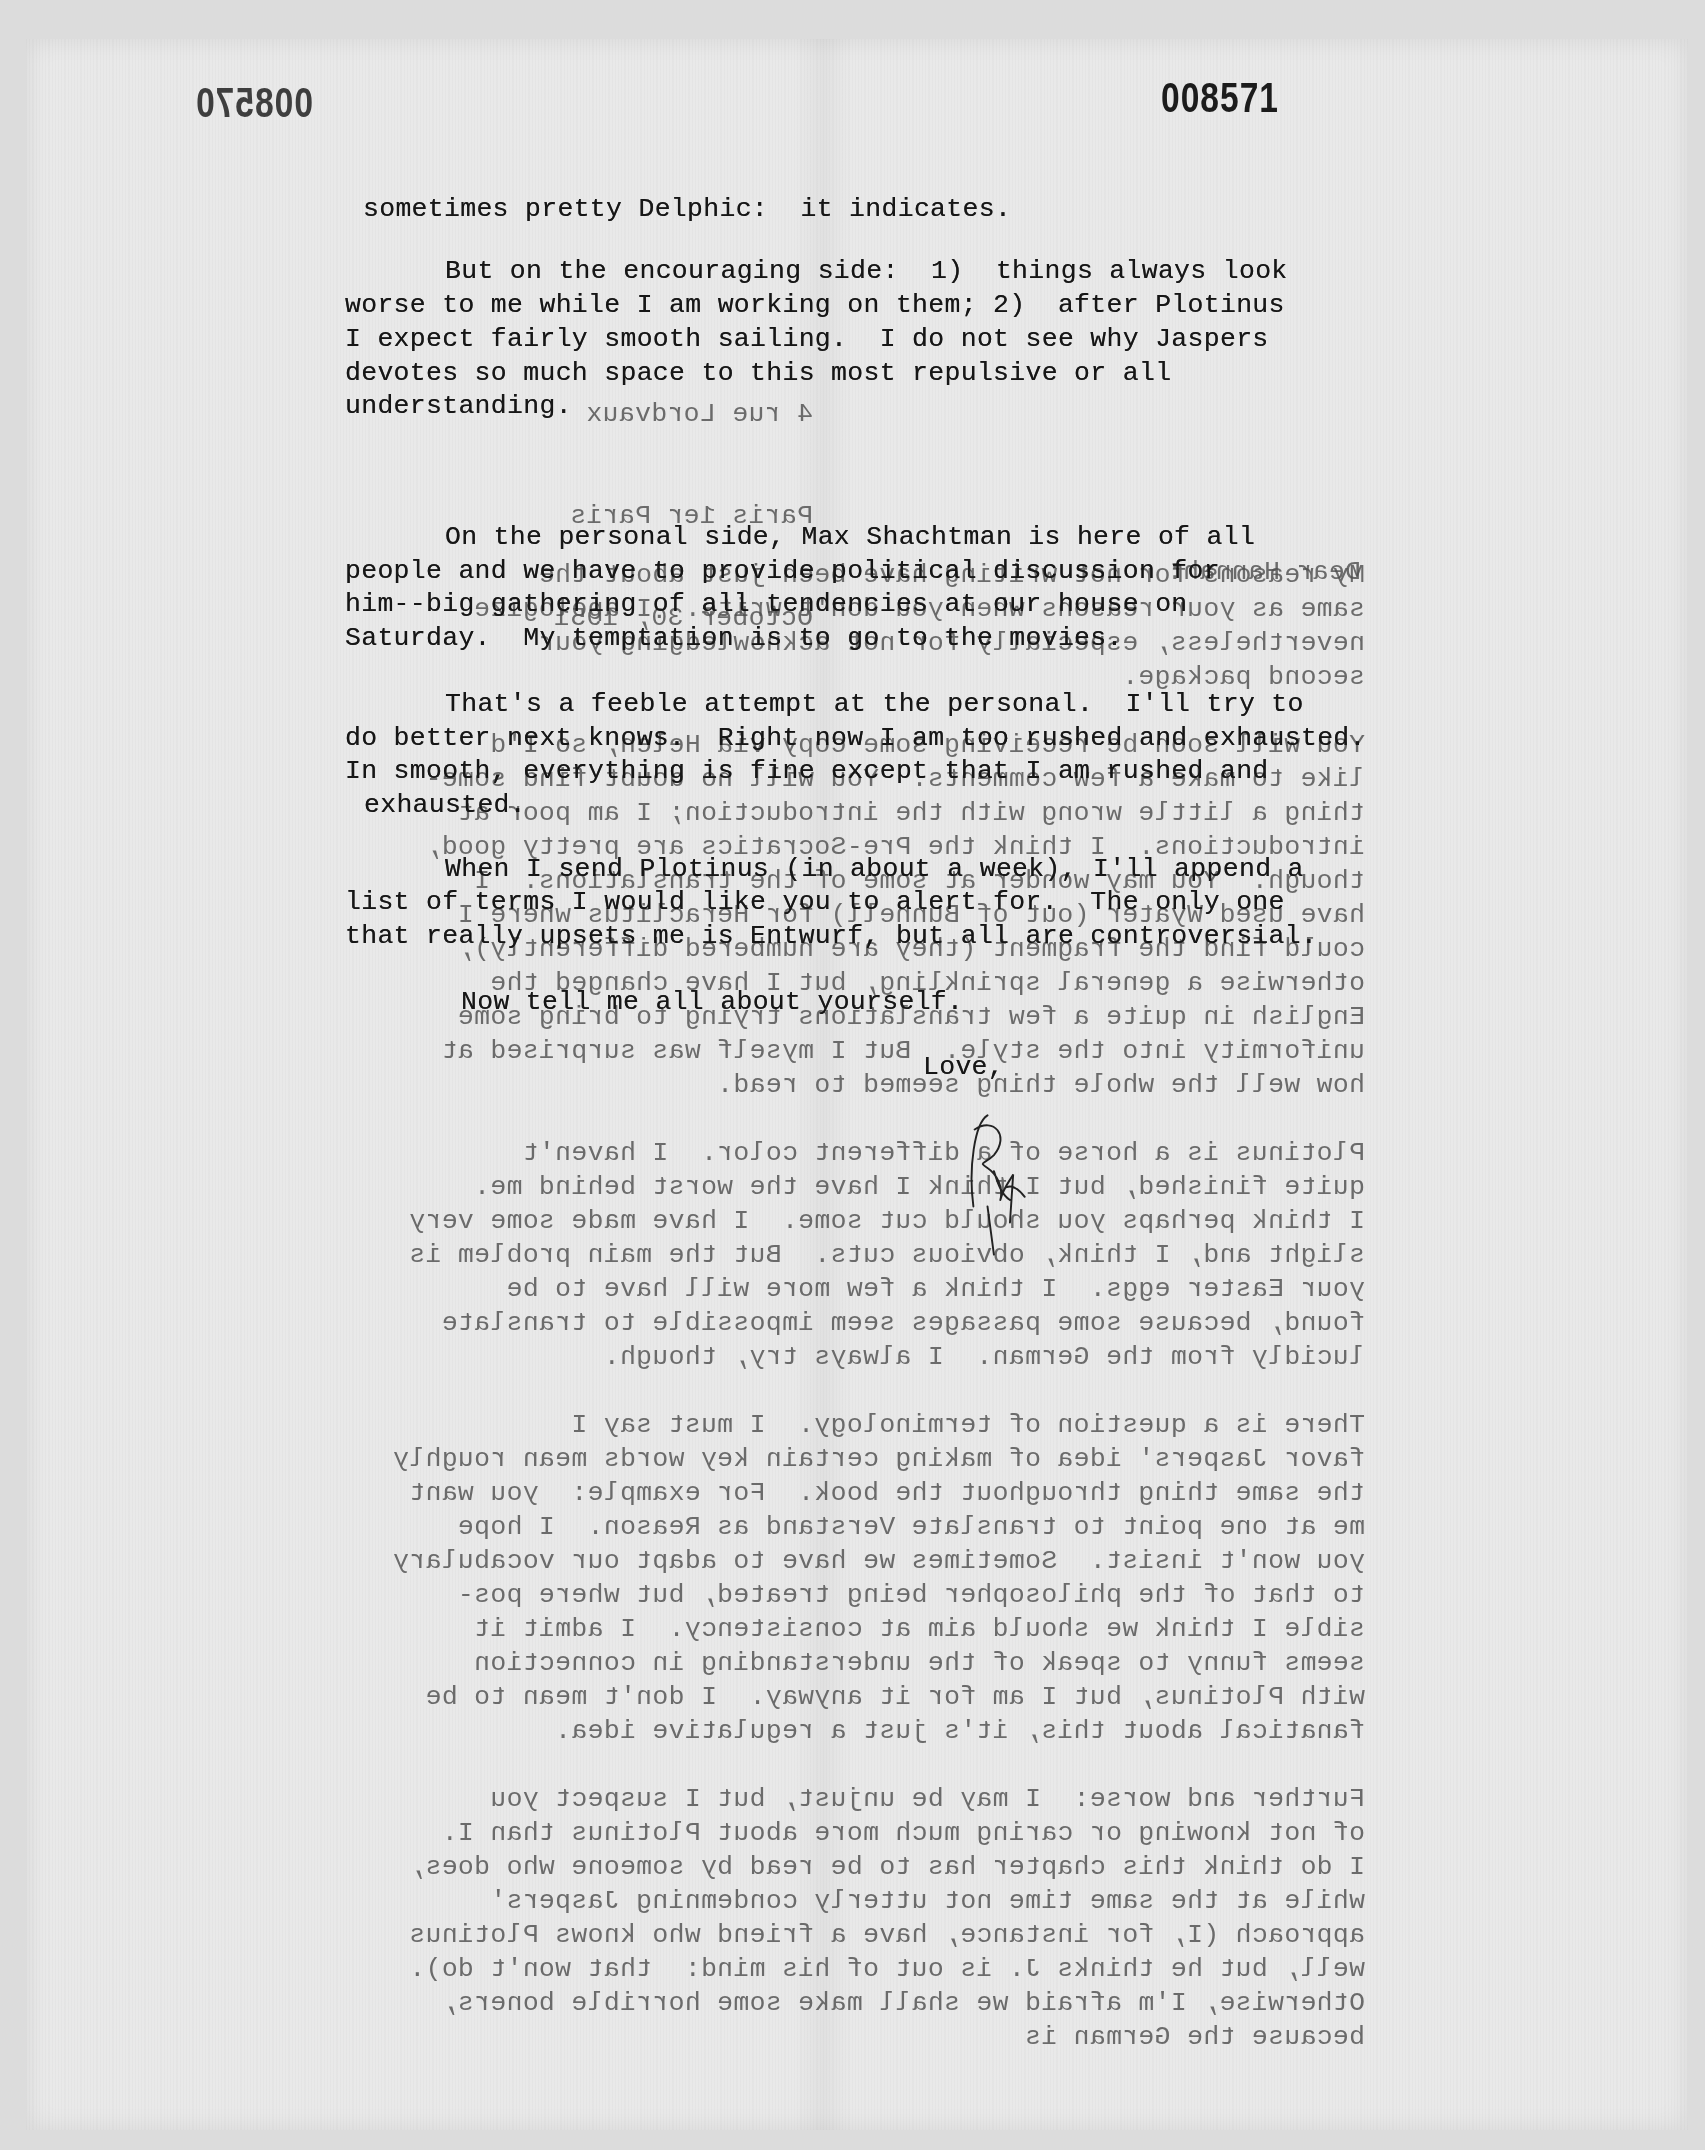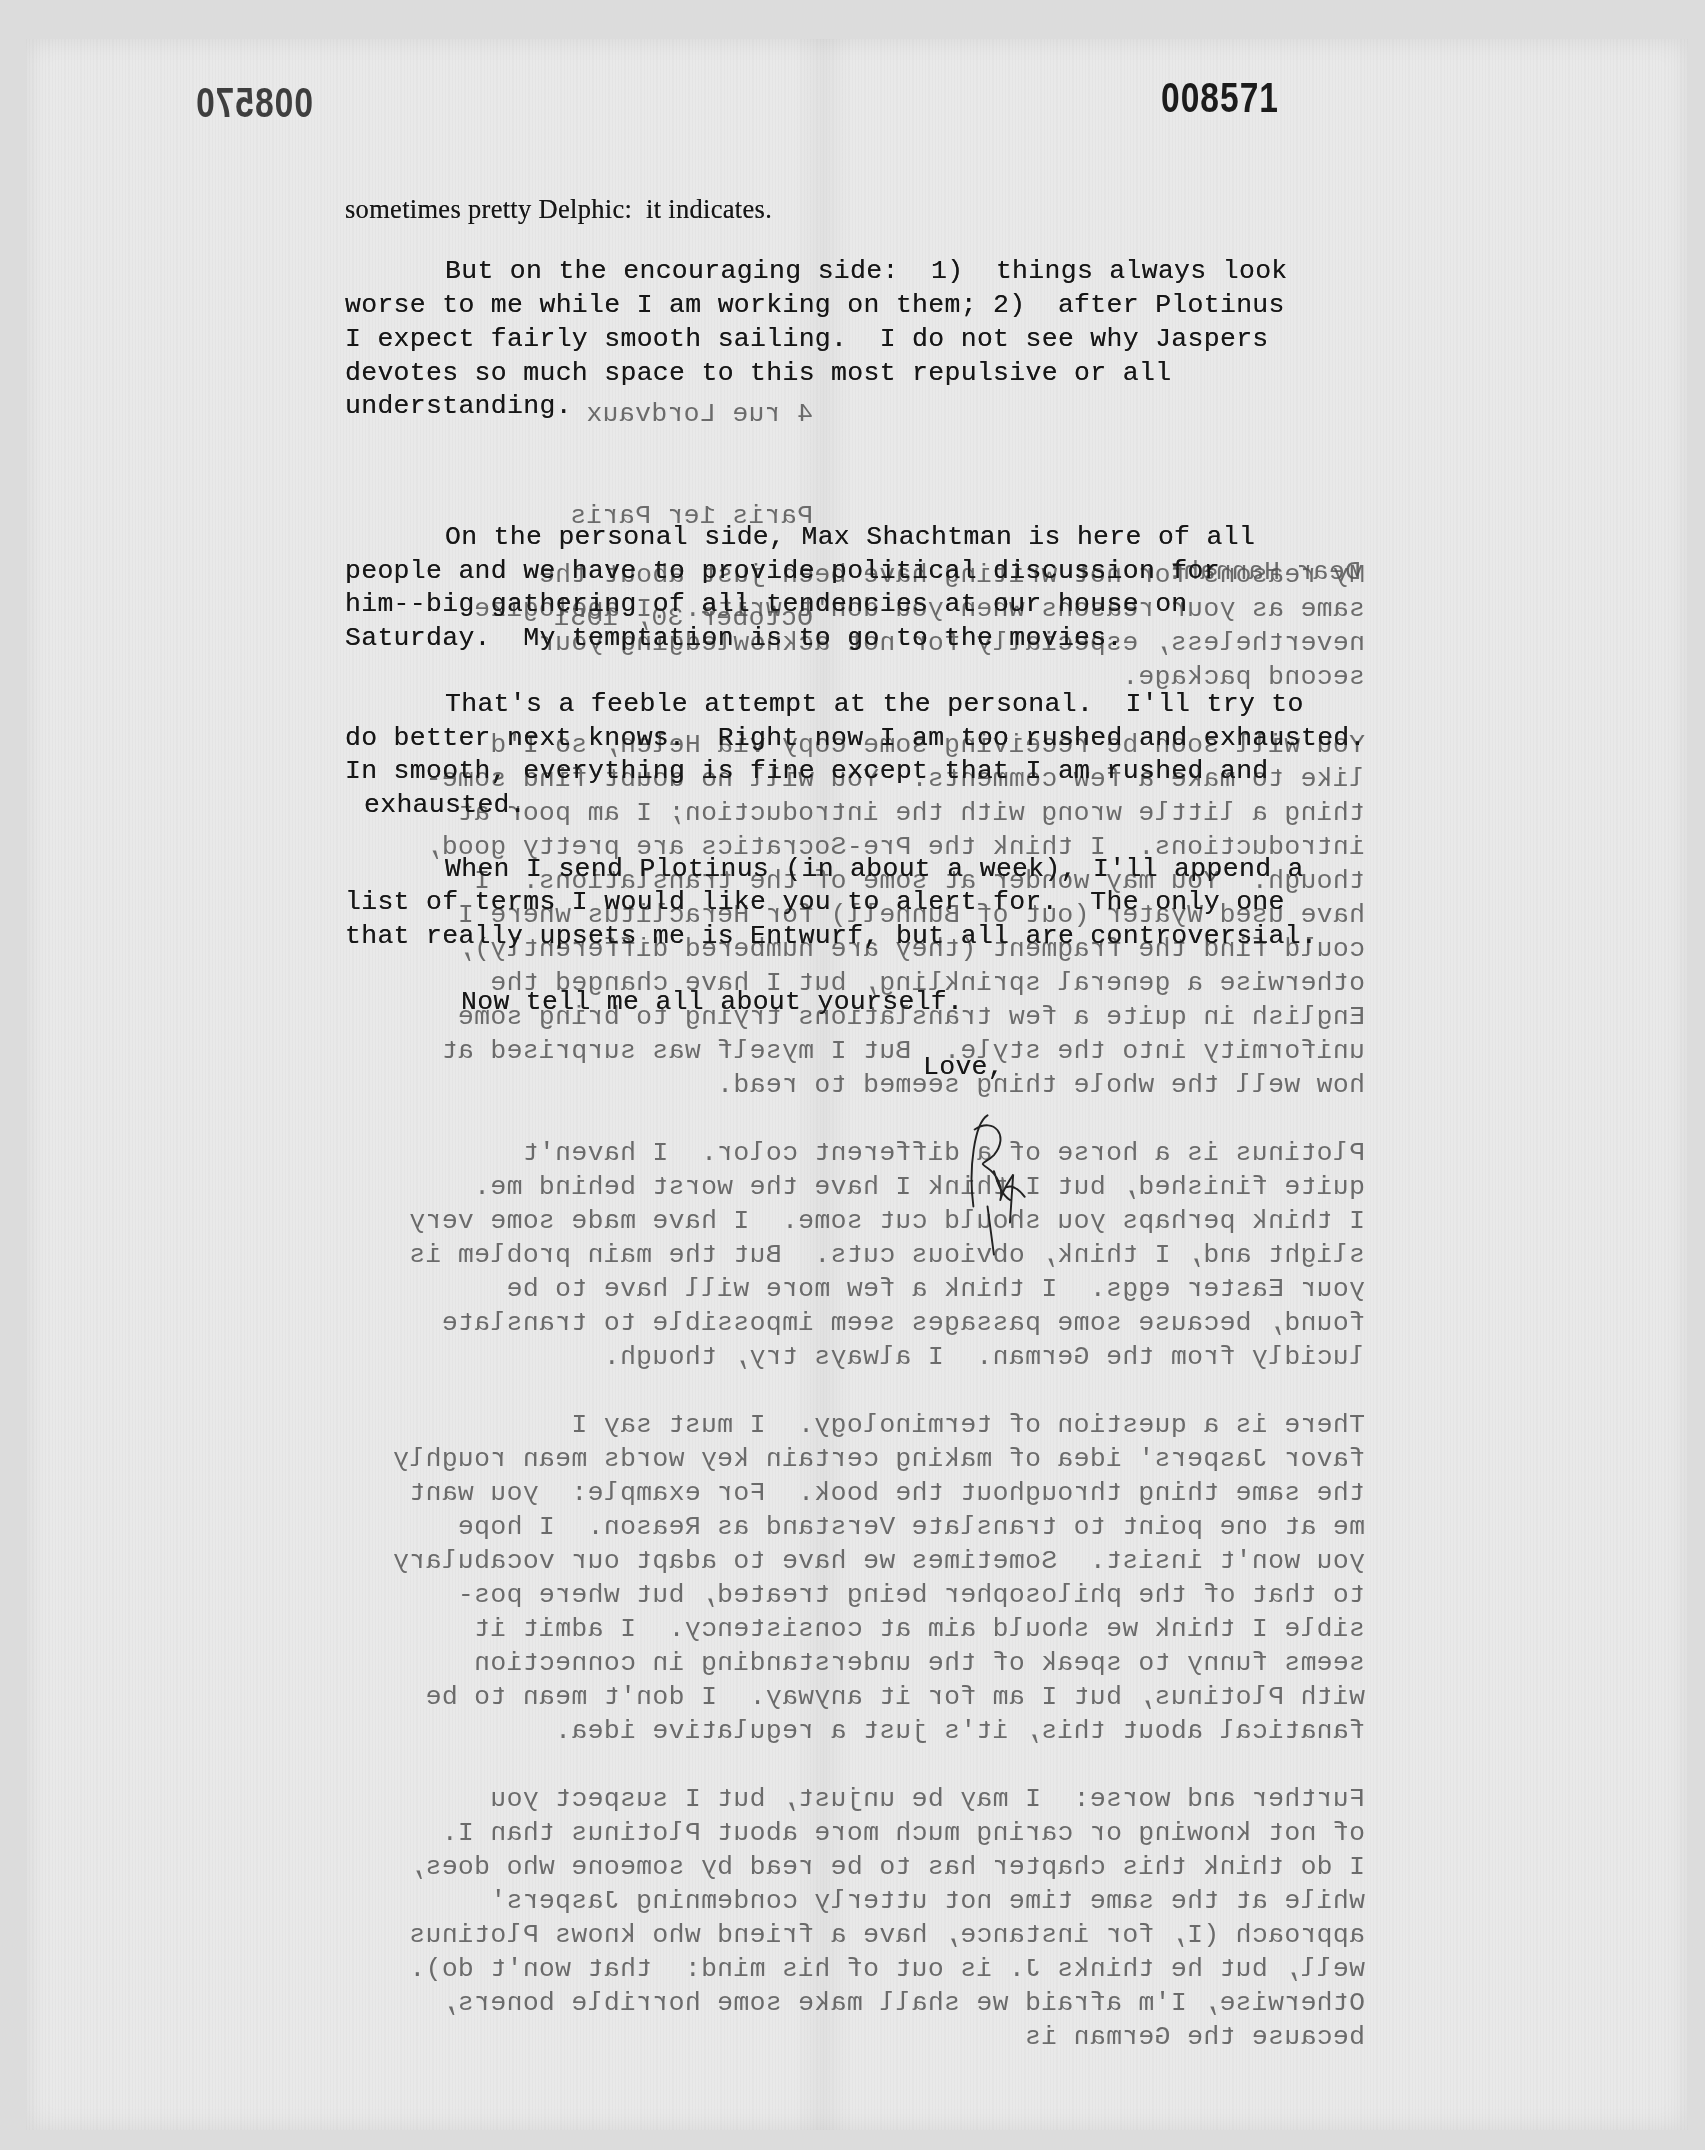--- a/index.html
+++ b/index.html
@@ -62,21 +62,21 @@
   <span class="back-line">October 30, 1951</span>
 </div>
 
 <div class="back-block" style="left:1129px; top:487px; width:232px; text-align:left;">
   <span class="back-line">Dear Hannah:</span>
 </div>
 
 <div class="back-block" id="back-body" style="left:165px; top:558px; width:1200px;"><span class="back-line">My reasons for not writing have been just about the</span><span class="back-line">same as your reasons when you don't write.  I apologize</span><span class="back-line">nevertheless, especially for not acknowledging your</span><span class="back-line">second package.</span><span class="back-line">&nbsp;</span><span class="back-line">You will soon be receiving some copy via Helen, so I'd</span><span class="back-line">like to make a few comments.  You will no doubt find some-</span><span class="back-line">thing a little wrong with the introduction; I am poor at</span><span class="back-line">introductions.  I think the Pre-Socratics are pretty good,</span><span class="back-line">though.  You may wonder at some of the translations.  I</span><span class="back-line">have used Wyater (out of Bunnell) for Heraclitus where I</span><span class="back-line">could find the fragment (they are numbered differently),</span><span class="back-line">otherwise a general sprinkling, but I have changed the</span><span class="back-line">English in quite a few translations trying to bring some</span><span class="back-line">uniformity into the style.  But I myself was surprised at</span><span class="back-line">how well the whole thing seemed to read.</span><span class="back-line">&nbsp;</span><span class="back-line">Plotinus is a horse of a different color.  I haven't</span><span class="back-line">quite finished, but I think I have the worst behind me.</span><span class="back-line">I think perhaps you should cut some.  I have made some very</span><span class="back-line">slight and, I think, obvious cuts.  But the main problem is</span><span class="back-line">your Easter eggs.  I think a few more will have to be</span><span class="back-line">found, because some passages seem impossible to translate</span><span class="back-line">lucidly from the German.  I always try, though.</span><span class="back-line">&nbsp;</span><span class="back-line">There is a question of terminology.  I must say I</span><span class="back-line">favor Jaspers' idea of making certain key words mean roughly</span><span class="back-line">the same thing throughout the book.  For example:  you want</span><span class="back-line">me at one point to translate Verstand as Reason.  I hope</span><span class="back-line">you won't insist.  Sometimes we have to adapt our vocabulary</span><span class="back-line">to that of the philosopher being treated, but where pos-</span><span class="back-line">sible I think we should aim at consistency.  I admit it</span><span class="back-line">seems funny to speak of the understanding in connection</span><span class="back-line">with Plotinus, but I am for it anyway.  I don't mean to be</span><span class="back-line">fanatical about this, it's just a regulative idea.</span><span class="back-line">&nbsp;</span><span class="back-line">Further and worse:  I may be unjust, but I suspect you</span><span class="back-line">of not knowing or caring much more about Plotinus than I.</span><span class="back-line">I do think this chapter has to be read by someone who does,</span><span class="back-line">while at the same time not utterly condemning Jaspers'</span><span class="back-line">approach (I, for instance, have a friend who knows Plotinus</span><span class="back-line">well, but he thinks J. is out of his mind:  that won't do).</span><span class="back-line">Otherwise, I'm afraid we shall make some horrible boners,</span><span class="back-line">because the German is</span></div>
 
 <div class="front" id="front">
-    <div class="ftext" style="left: 345px; top: 192px; font-family: Liberation Serif, serif;">sometimes pretty Delphic:  it indicates.</div>
+    <div class="ftext" style="left: 363px; top: 192px;">sometimes pretty Delphic:  it indicates.</div>
     <div class="ftext" style="left: 445px; top: 254px;">But on the encouraging side:  1)  things always look</div>
     <div class="ftext" style="left: 345px; top: 288px;">worse to me while I am working on them; 2)  after Plotinus</div>
     <div class="ftext" style="left: 345px; top: 322px;">I expect fairly smooth sailing.  I do not see why Jaspers</div>
     <div class="ftext" style="left: 345px; top: 356px;">devotes so much space to this most repulsive or all</div>
     <div class="ftext" style="left: 345px; top: 389px;">understanding.</div>
     <div class="ftext" style="left: 445px; top: 520px;">On the personal side, Max Shachtman is here of all</div>
     <div class="ftext" style="left: 345px; top: 554px;">people and we have to provide political discussion for</div>
     <div class="ftext" style="left: 345px; top: 587px;">him--big gathering of all tendencies at our house on</div>
     <div class="ftext" style="left: 345px; top: 621px;">Saturday.  My temptation is to go to the movies.</div>
     <div class="ftext" style="left: 445px; top: 687px;">That's a feeble attempt at the personal.  I'll try to</div>

